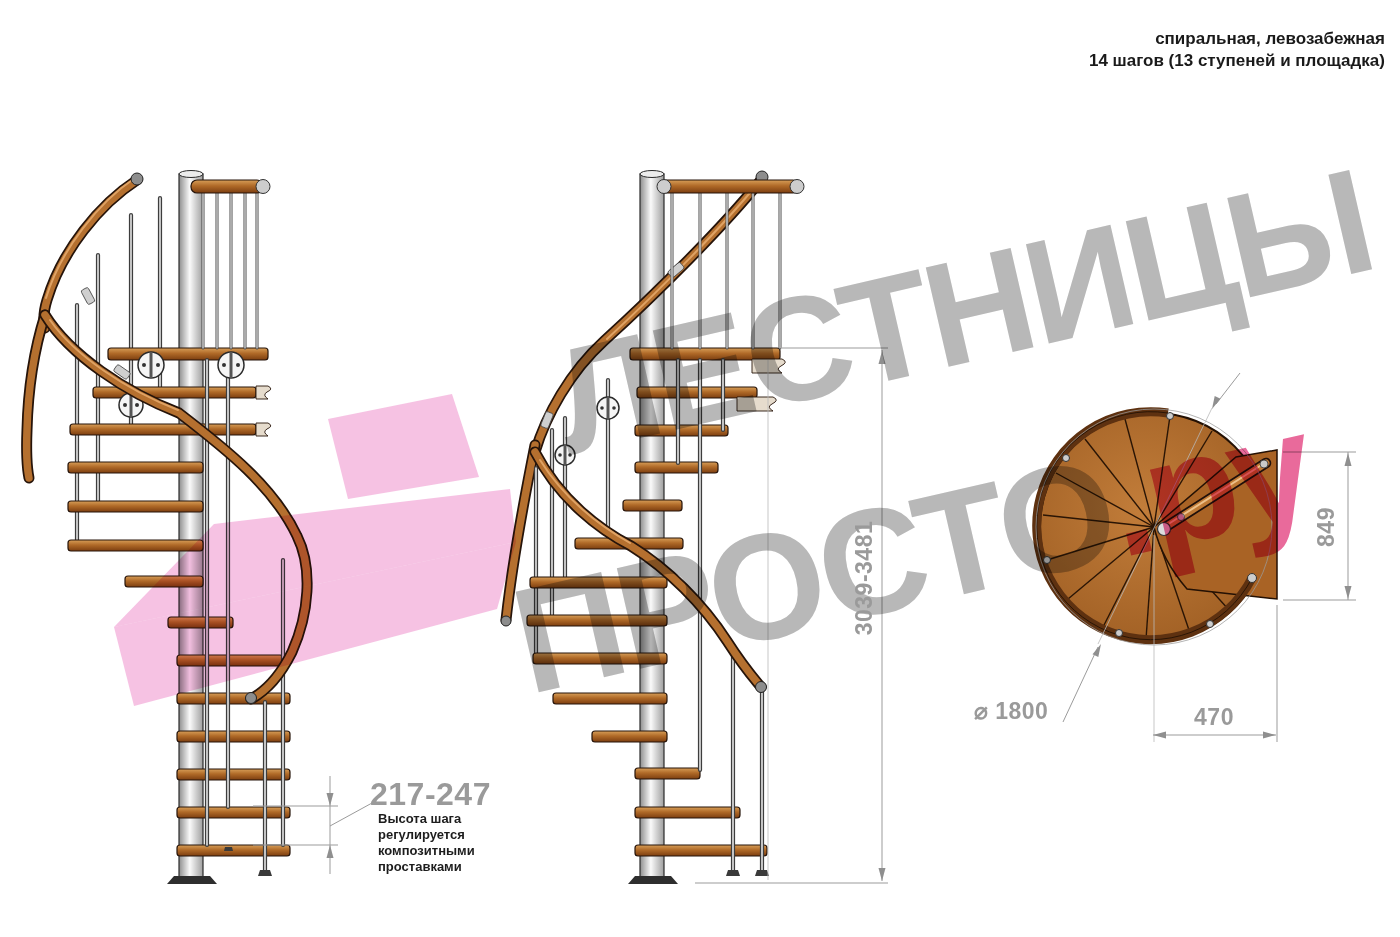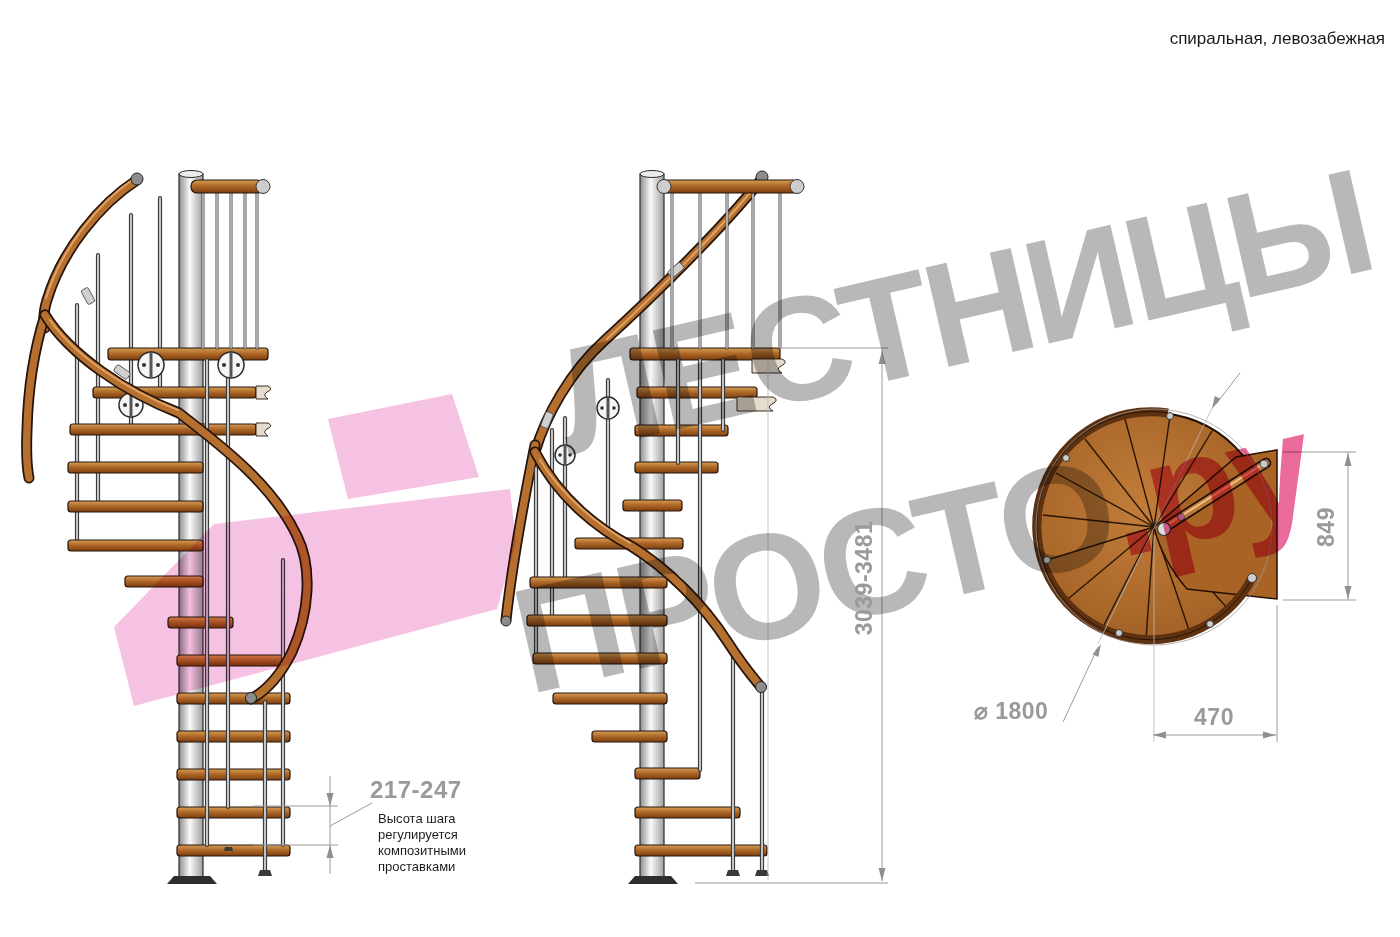--- a/index.html
+++ b/index.html
@@ -2,40 +2,40 @@
 <html><head>
 <meta charset="utf-8">
 <style>
   html,body{margin:0;padding:0;background:#ffffff;}
   .canvas{position:relative;width:1400px;height:937px;background:#fff;overflow:hidden;
           font-family:"Liberation Sans",sans-serif;}
   .scene{position:absolute;left:0;top:0;z-index:1;}
 
   
   .spec{position:absolute;top:28px;right:15px;z-index:4;text-align:right;
-        font-size:17px;line-height:22px;color:#1a1a1a;font-weight:400;}
+        font-size:17px;line-height:22px;color:#1a1a1a;font-weight:700;}
 
   
   .wm-word{position:absolute;z-index:2;font-weight:700;letter-spacing:-4px;white-space:nowrap;
            color:#b2b2b2;mix-blend-mode:multiply;opacity:.92;transform-origin:left top;}
   .wm-top{left:538px;top:322px;font-size:148px;transform:rotate(-13deg);}
   .wm-bottom{left:498px;top:560px;font-size:150px;transform:rotate(-13deg);}
   .wm-accent{color:#e75d92;}
   .wm-logo{position:absolute;left:0;top:0;z-index:2;mix-blend-mode:multiply;}
 
   
   .dim-label{position:absolute;z-index:3;color:#9a9a9a;font-weight:700;font-size:23px;
              letter-spacing:.5px;white-space:nowrap;}
   .dim-849{left:1326px;top:527px;transform:translate(-50%,-50%) rotate(-90deg);}
   .dim-720{left:1214px;top:717px;transform:translate(-50%,-50%);}
   .dim-3039{left:864px;top:578px;transform:translate(-50%,-50%) rotate(-90deg);}
-  .dim-217{left:370px;top:776px;font-size:24px;}
+  .dim-217{left:370px;top:776px;font-size:32px;}
   .dim-dia{left:974px;top:698px;}
   .dim-note{position:absolute;z-index:3;left:378px;top:811px;width:106px;
-            font-size:13px;line-height:1.22;font-weight:400;color:#1d1d1d;}
+            font-size:13px;line-height:1.22;font-weight:700;color:#1d1d1d;}
 
   
   .tr{fill:url(#gWood);stroke:#26140a;stroke-width:1.2;}
   .rodD{stroke:#3d3d3d;stroke-width:4.2;stroke-linecap:round;}
   .rodL{stroke:#e6e6e6;stroke-width:1.6;stroke-linecap:round;}
   .balD{stroke:#4a4a4a;stroke-width:3;stroke-linecap:round;}
   .balL{stroke:#ececec;stroke-width:1.2;stroke-linecap:round;}
   .railO{fill:none;stroke:#26140a;stroke-width:11;stroke-linecap:round;}
   .railW{fill:none;stroke:#b5702f;stroke-width:7.5;stroke-linecap:round;}
   .railH{fill:none;stroke:#eaaf72;stroke-width:2;stroke-linecap:round;opacity:.8;}
@@ -359,20 +359,21 @@
       <polygon points="214,524 510,489 516,542 114,627"></polygon>
       <polygon points="114,627 516,542 497,609 134,706"></polygon>
     </g>
   </svg>
 
   <div class="wm-word wm-top">ЛЕСТНИЦЫ</div>
   <div class="wm-word wm-bottom"><span>ПРОСТО</span><span class="wm-accent">.ру</span></div>
 
   <div class="spec">
     <div>спиральная, левозабежная</div>
+    <div>14 шагов (13 ступеней и площадка)</div>
   </div>
 
   <div class="dim-label dim-849">849</div>
   <div class="dim-label dim-720">470</div>
   <div class="dim-label dim-3039">3039-3481</div>
   <div class="dim-label dim-217">217-247</div>
   <div class="dim-label dim-dia"><span>⌀</span>&nbsp;<span>1800</span></div>
   <div class="dim-note">Высота шага регулируется композитными проставками</div>
 
 </div>

